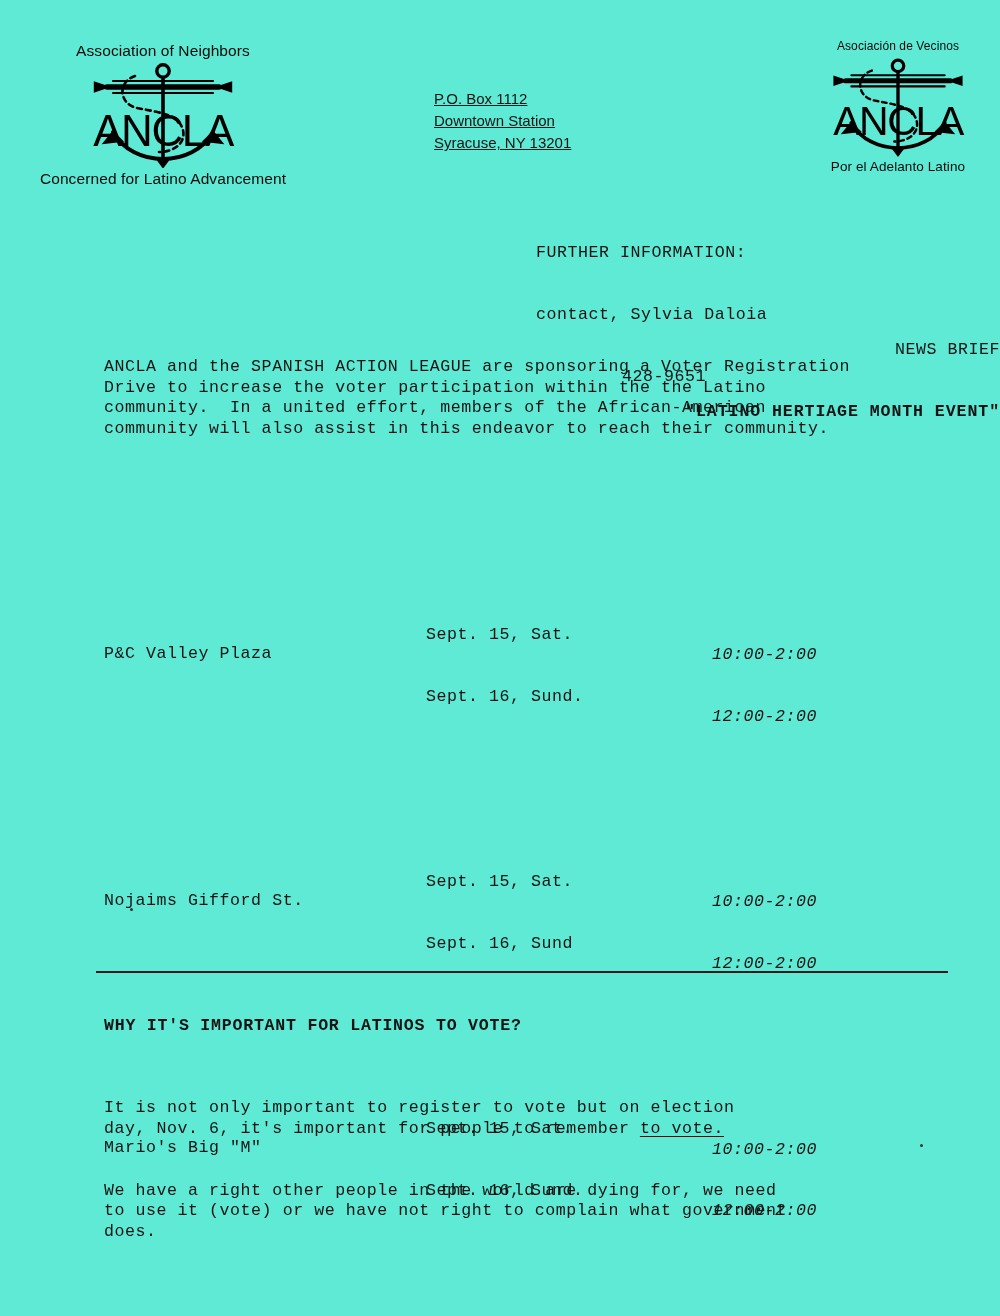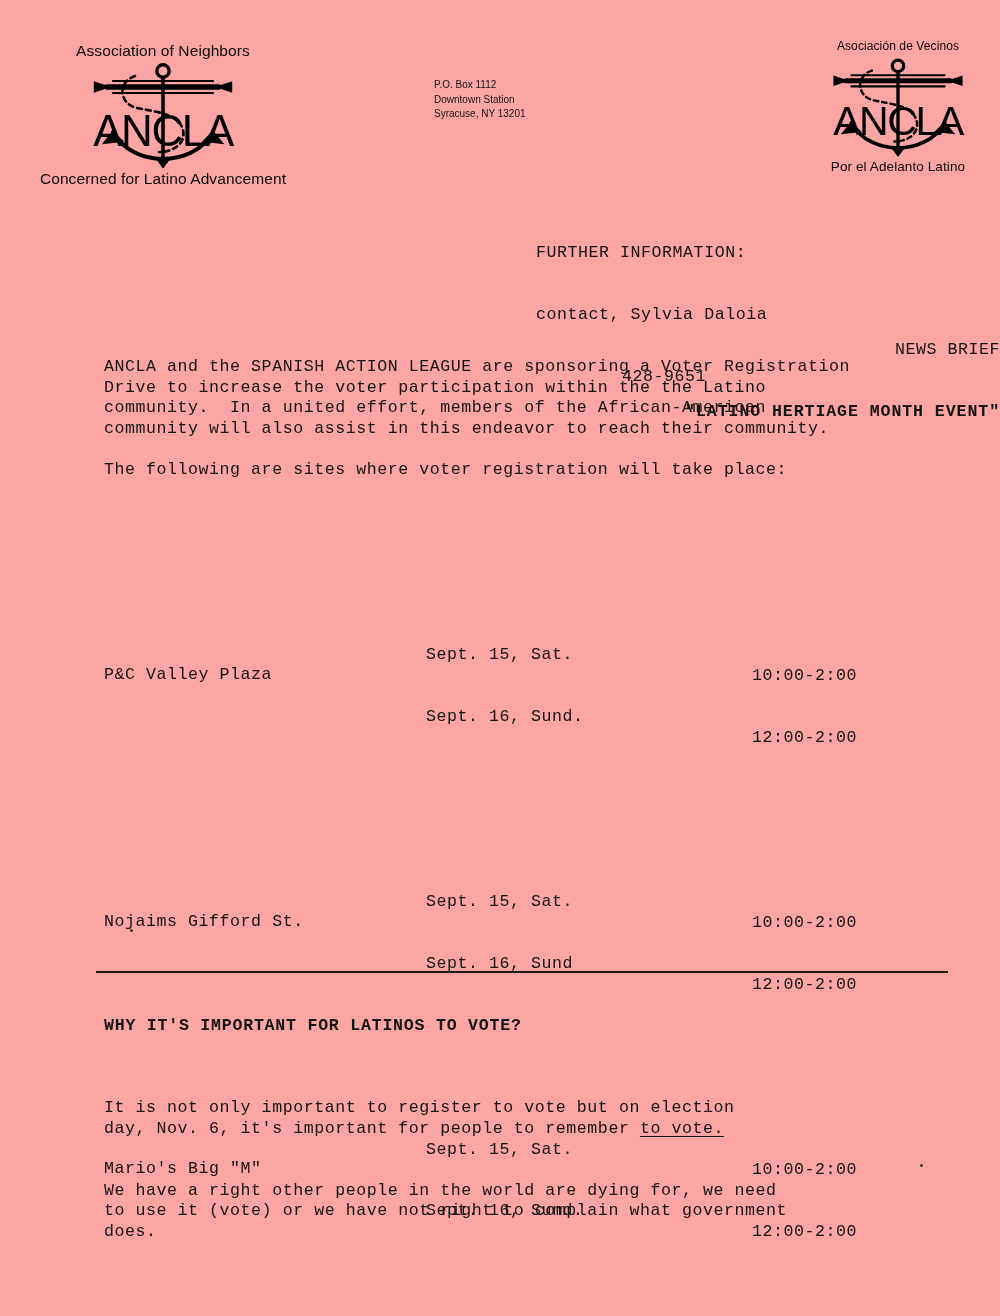--- a/index.html
+++ b/index.html
@@ -14,21 +14,21 @@
     position: relative;
     overflow: hidden;
     font-family: "Liberation Mono", "DejaVu Sans Mono", monospace;
     color: #111111;
     -webkit-font-smoothing: antialiased;
   }
 
   .page {
     position: absolute;
     inset: 0;
-    background: #fca5a5;
+    background: #5eead4;
   }
 
   
   .letterhead {
     position: absolute;
     top: 0;
     left: 0;
     width: 1000px;
     height: 200px;
   }
@@ -81,26 +81,27 @@
     color: #000;
   }
   .logo-block.right .logo-word {
     top: 47px;
     font-size: 41px;
   }
 
   .address {
     position: absolute;
     left: 434px;
-    top: 78px;
+    top: 88px;
     font-family: "Liberation Sans", sans-serif;
-    font-size: 10px;
+    font-size: 15px;
     line-height: 1.47;
     color: #141414;
     white-space: pre;
+    text-decoration: underline;
   }
 
   
   .tw {
     font-family: "Liberation Mono", "DejaVu Sans Mono", monospace;
     font-size: 16.6px;
     line-height: 20.6px;
     letter-spacing: 0.55px;
     color: #141414;
     white-space: pre;
@@ -154,21 +155,21 @@
   .col-date-head { left: 374px; }
   .col-time-head { left: 666px; }
 
   .sched-row {
     position: relative;
     height: 20.6px;
   }
   .sched-row span { position: absolute; }
   .col-loc  { left: 0px; margin-top: 40px; }
   .col-date { left: 282px; margin-left: 40px; }
-  .col-time { left: 648px; }
+  .col-time { left: 608px; font-style: italic; }
   .ink-speck {
     position: absolute;
     width: 3px;
     height: 3px;
     background: #333;
     border-radius: 50%;
   }
 
   .u { text-decoration: underline; text-underline-offset: 2.5px; }
 
@@ -275,21 +276,20 @@
 
   <div class="body-col">
 
     <div class="para tw">ANCLA and the SPANISH ACTION LEAGUE are sponsoring a Voter Registration
 Drive to increase the voter participation within the the Latino
 community.  In a united effort, members of the African-American
 community will also assist in this endeavor to reach their community.</div>
 
     <div class="spacer-line"></div>
 
-    <div class="para tw">The following are sites where voter registration will take place:</div>
 
     <div class="spacer-line"></div>
 
     <div class="schedule tw">
 
 
       
       <div class="sched-row">
         <span class="col-loc">P&amp;C Valley Plaza</span>
         <span class="col-date">Sept. 15, Sat.</span>

